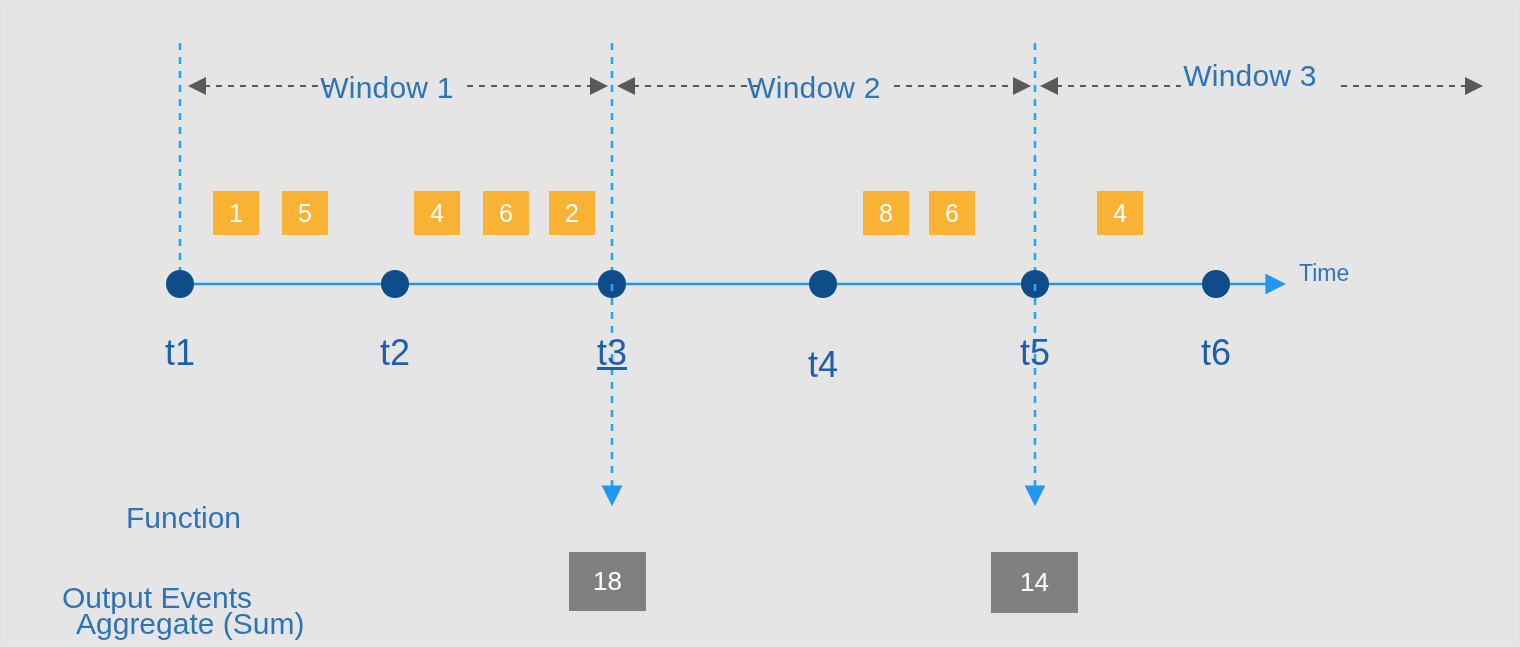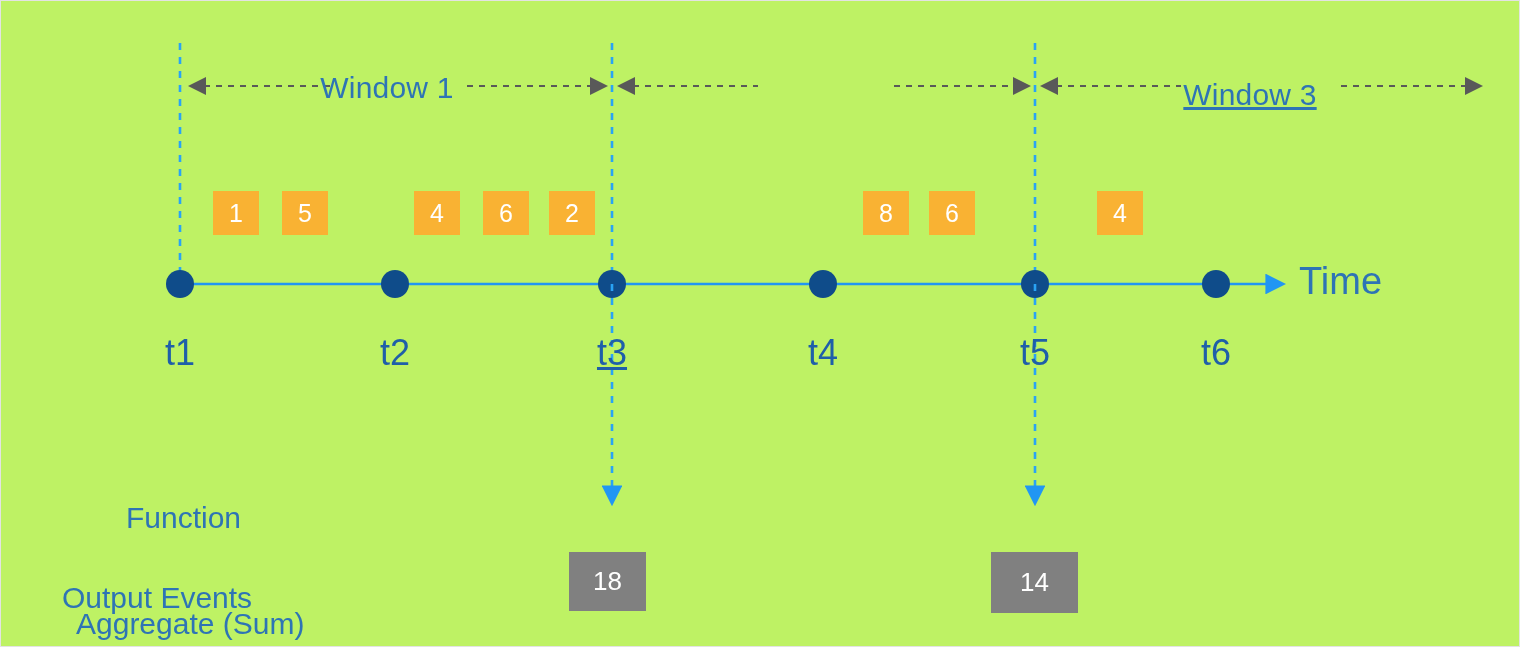--- a/index.html
+++ b/index.html
@@ -7,21 +7,21 @@
     padding: 0;
     background: #ffffff;
   }
   body {
     font-family: "Liberation Sans", sans-serif;
   }
   #canvas {
     position: relative;
     width: 1520px;
     height: 647px;
-    background: #bef264;
+    background: #e5e5e5;
     border: 1px solid #e3e3e3;
     box-sizing: border-box;
     overflow: hidden;
   }
   .svg-layer {
     position: absolute;
     left: 0;
     top: 0;
     width: 1520px;
     height: 647px;
@@ -40,21 +40,21 @@
     position: absolute;
     color: #1f5fa9;
     font-size: 36px;
     font-weight: 300;
     white-space: nowrap;
     transform: translateX(-50%);
   }
   .time-label {
     position: absolute;
     color: #2e74b5;
-    font-size: 38px;
+    font-size: 23px;
     font-weight: 300;
     white-space: nowrap;
   }
   .event-box {
     position: absolute;
     background: #f9b233;
     color: #ffffff;
     font-size: 25px;
     font-weight: 300;
     display: flex;
@@ -129,37 +129,38 @@
       <circle cx="1215" cy="283" r="14" fill="#0f4c8a"></circle>
     </g>
 
     <g>
       <line x1="611" y1="283" x2="611" y2="500" stroke="#29a3f5" stroke-width="2.6" stroke-dasharray="7 7" marker-end="url(#arrowBlue)"></line>
       <line x1="1034" y1="283" x2="1034" y2="500" stroke="#29a3f5" stroke-width="2.6" stroke-dasharray="7 7" marker-end="url(#arrowBlue)"></line>
     </g>
   </svg>
 
   <div class="win-label" style="left:386px; top:70px;">Window 1</div>
-  <div class="win-label" style="left:1249px; top:77px;text-decoration:underline;">Window 3</div>
+  <div class="win-label" style="left:813px; top:70px;">Window 2</div>
+  <div class="win-label" style="left:1249px; top:58px;">Window 3</div>
 
   <div class="event-box" style="left:212px; top:190px; width:46px; height:44px;">1</div>
   <div class="event-box" style="left:281px; top:190px; width:46px; height:44px;">5</div>
   <div class="event-box" style="left:413px; top:190px; width:46px; height:44px;">4</div>
   <div class="event-box" style="left:482px; top:190px; width:46px; height:44px;">6</div>
   <div class="event-box" style="left:548px; top:190px; width:46px; height:44px;">2</div>
   <div class="event-box" style="left:862px; top:190px; width:46px; height:44px;">8</div>
   <div class="event-box" style="left:928px; top:190px; width:46px; height:44px;">6</div>
   <div class="event-box" style="left:1096px; top:190px; width:46px; height:44px;">4</div>
 
   <div class="time-label" style="left:1298px; top:259px;">Time</div>
 
   <div class="tick-label" style="left:179px; top:331px;">t1</div>
   <div class="tick-label" style="left:394px; top:331px;">t2</div>
   <div class="tick-label" style="left:611px; top:331px;text-decoration:underline;">t3</div>
-  <div class="tick-label" style="left:822px; top:331px;">t4</div>
+  <div class="tick-label" style="left:822px; top:343px;">t4</div>
   <div class="tick-label" style="left:1034px; top:331px;">t5</div>
   <div class="tick-label" style="left:1215px; top:331px;">t6</div>
 
   <div class="side-label centered" style="left:75px; top:428px; width:215px;">
     <div>Function</div>
     <div>Aggregate (Sum)</div>
   </div>
 
   <div class="side-label" style="left:61px; top:564px;margin-top:15px;">Output Events</div>
 

